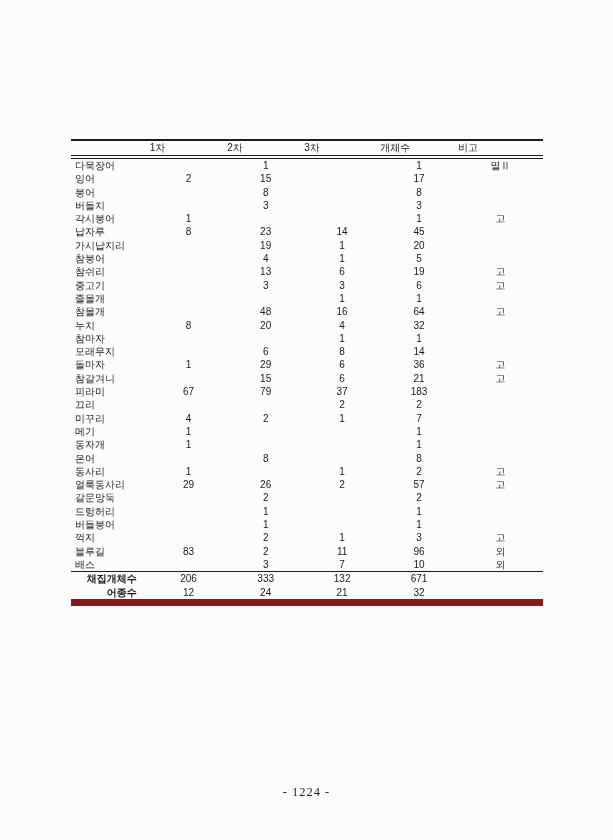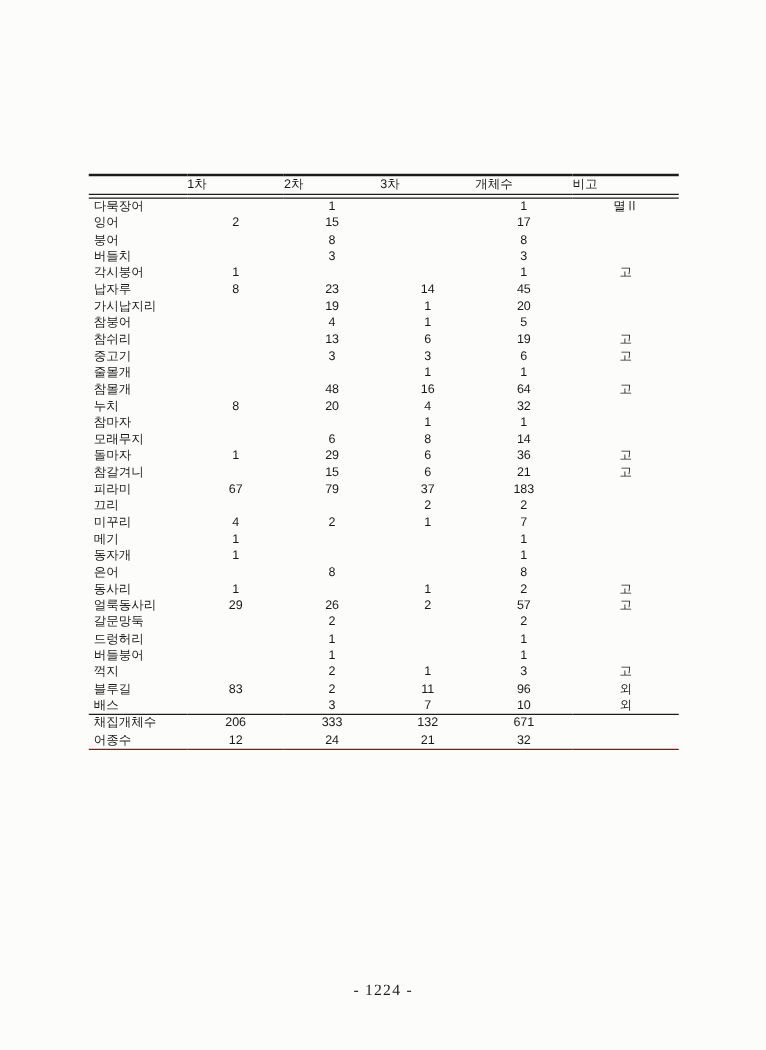--- a/index.html
+++ b/index.html
@@ -48,22 +48,22 @@
     margin-top:17px;
   }
   table.fish td {
     height:13.3px; line-height:13.3px;
     padding:0 2px;
     text-align:center;
     overflow:hidden; white-space:nowrap;
   }
   table.fish td.col-species { text-align:left; padding-left:4px; }
   #summary-rows tr:first-child td { border-top:1px solid #1c1c1c; }
-  #summary-rows tr:last-child td  { border-bottom:1px solid #7f1d1d; }
-  #summary-rows td.col-species { text-align:left; padding-right:13px; }
+  #summary-rows tr:last-child td  { border-bottom:7px solid #7f1d1d; }
+  #summary-rows td.col-species { text-align:right; padding-right:13px;font-weight:bold; }
   
   .bodytext {
     position:absolute; left:62px; top:633px; width:490px;
     font-family:"Liberation Serif", serif;
     font-size:13px; line-height:26.3px;
     text-align:justify;
     color:#161616;
     word-spacing:1.5px;
   }
   .bodytext p { margin:0; text-indent:27px; }

